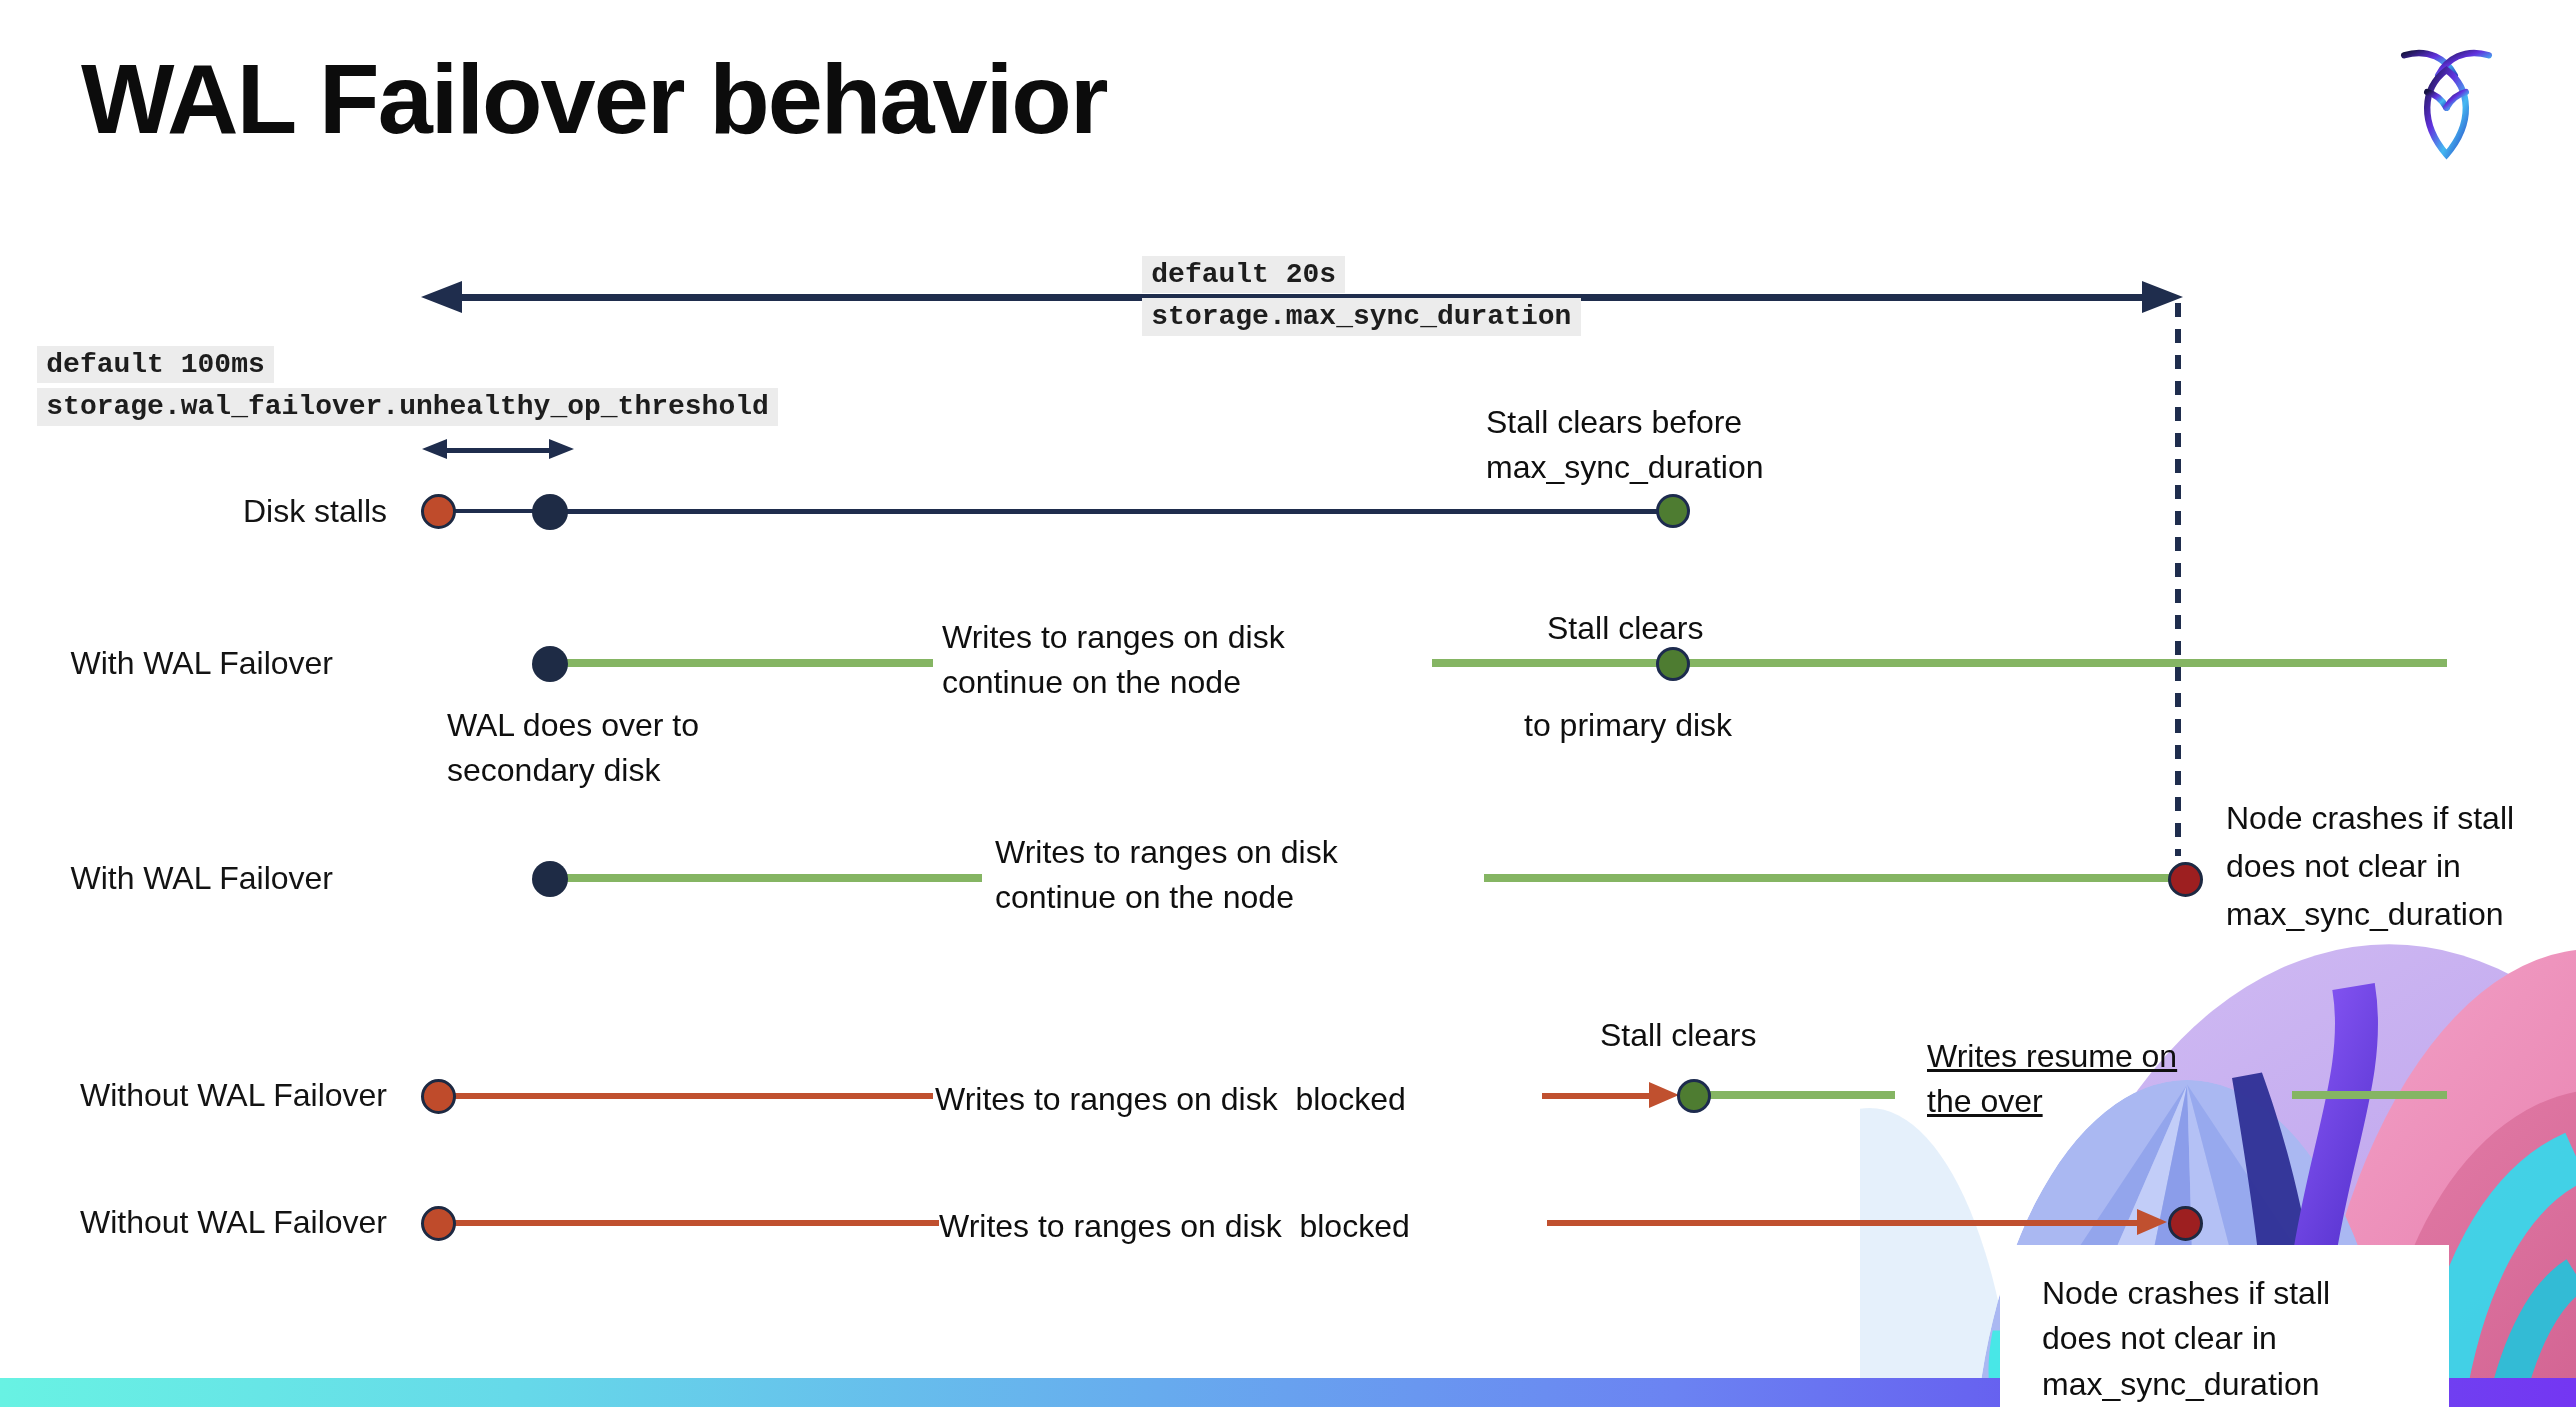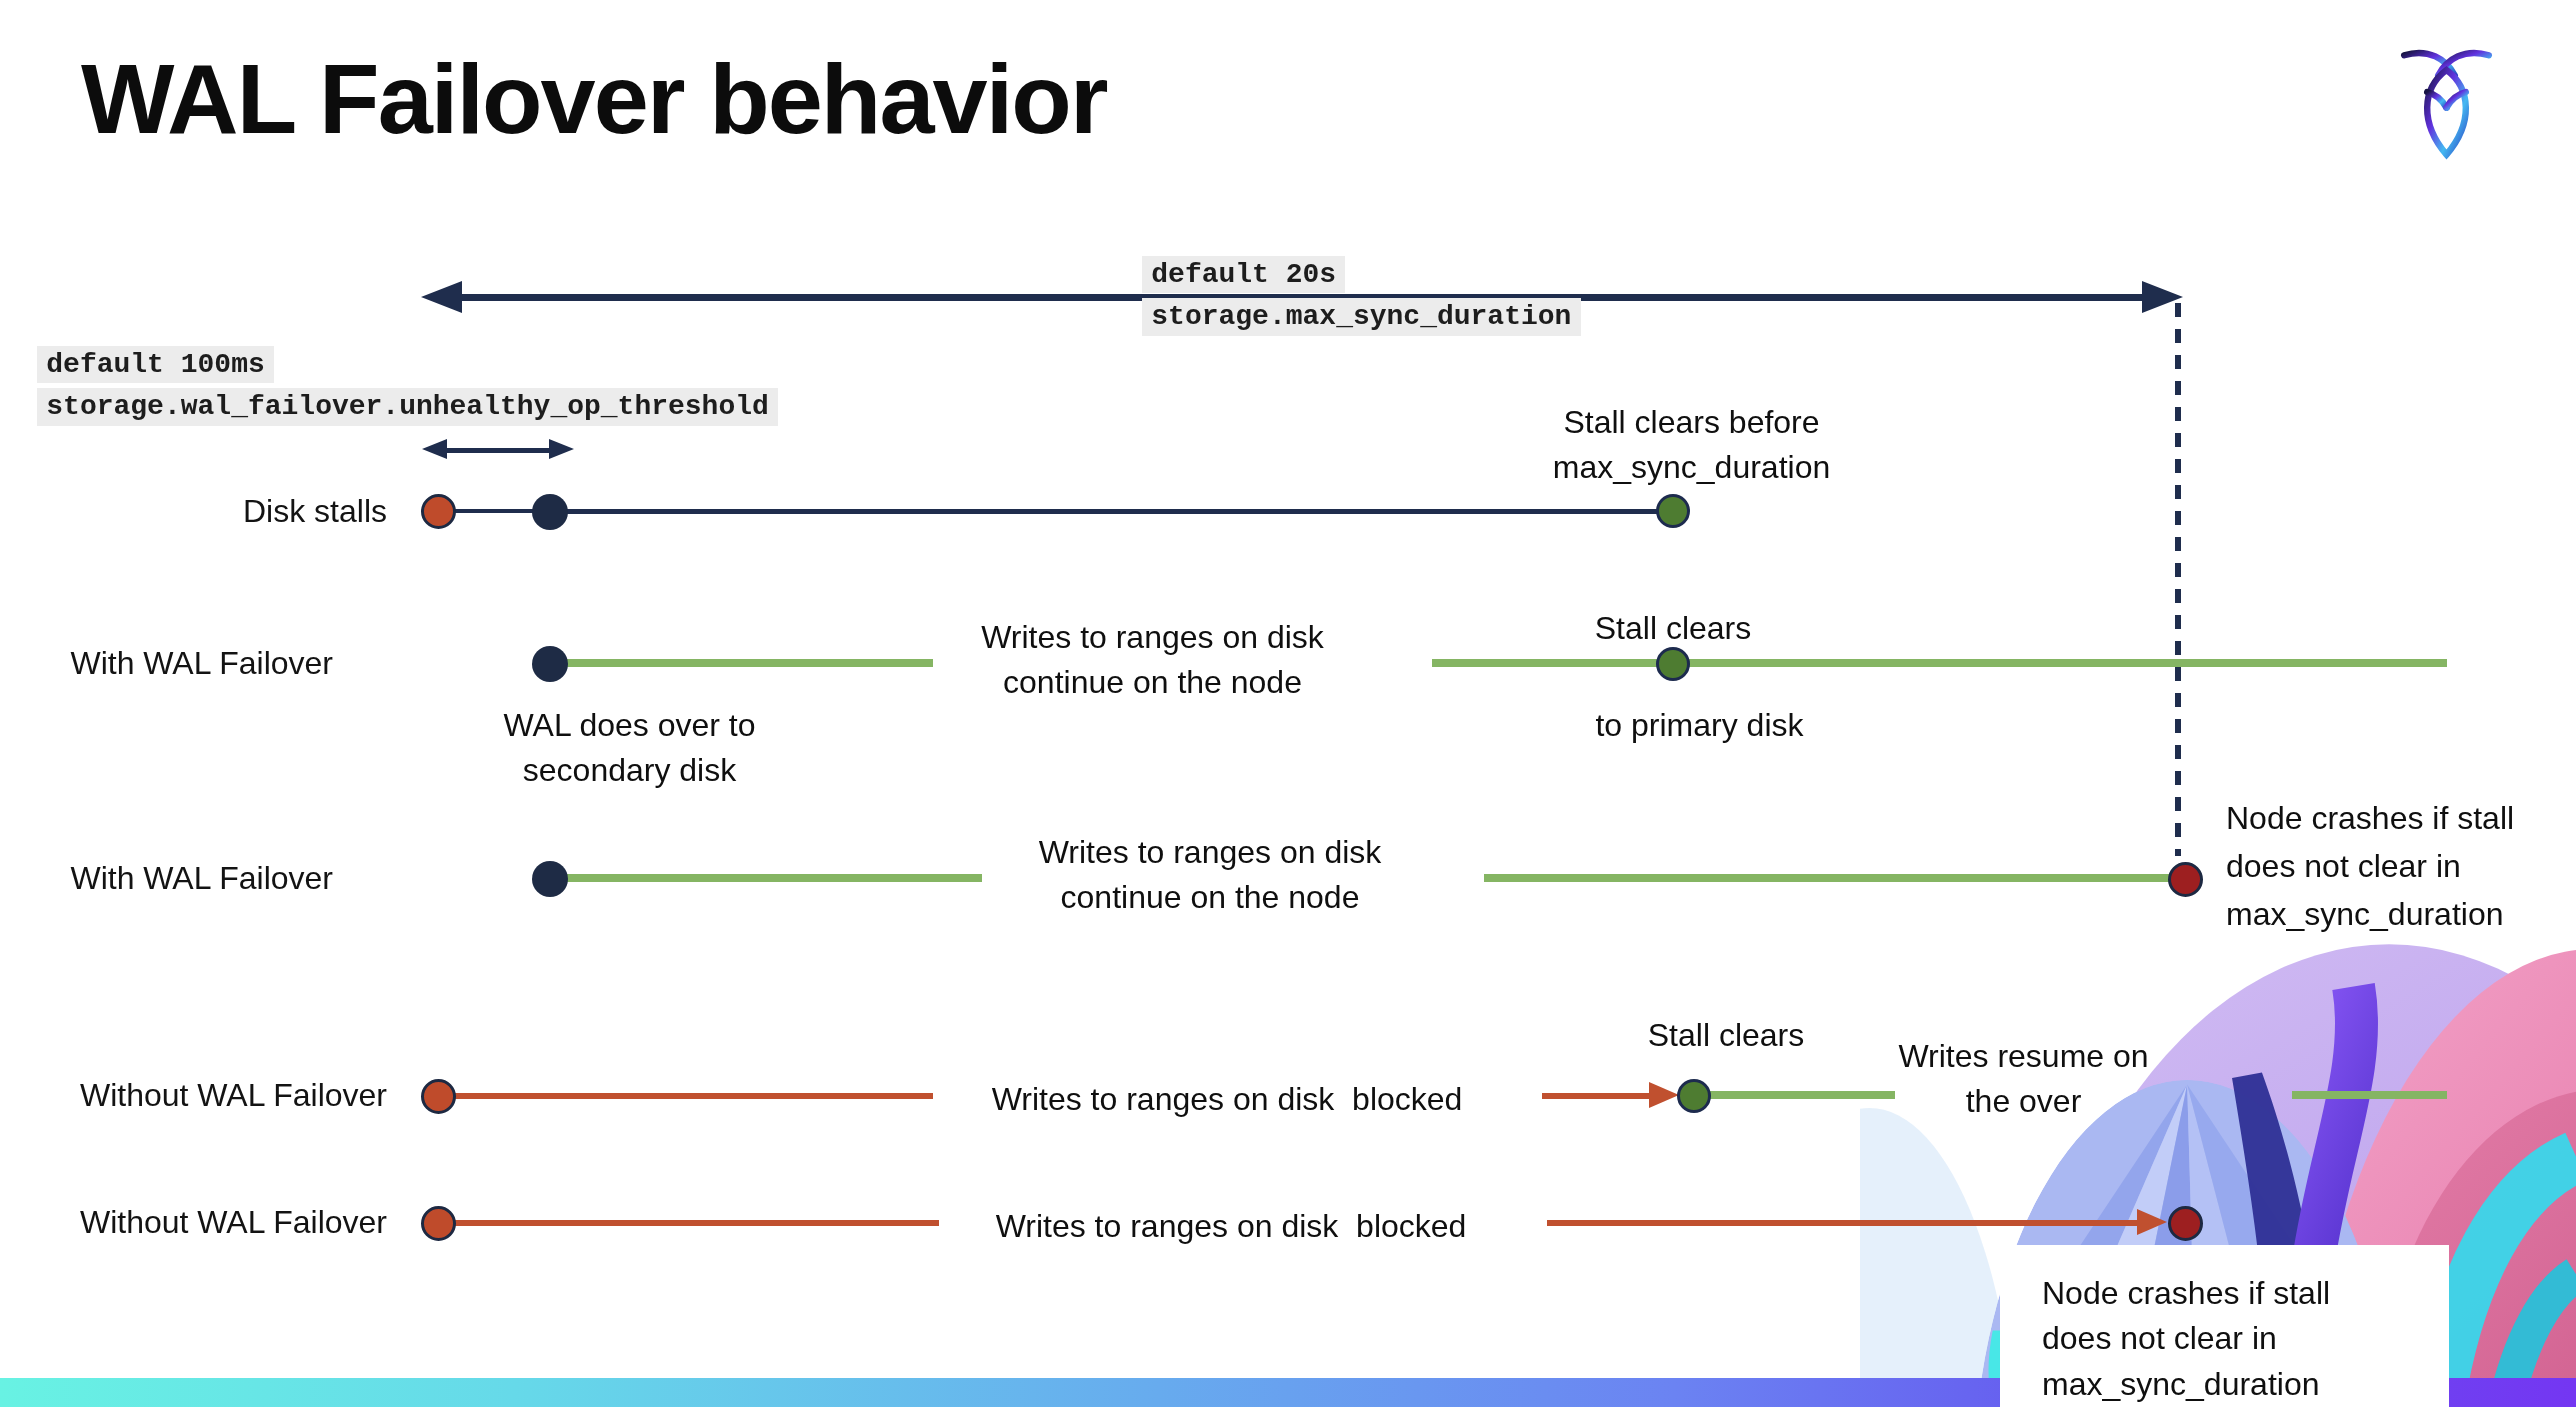--- a/index.html
+++ b/index.html
@@ -18,21 +18,21 @@
   .redline{background:#c0502f;}
   .dot{position:absolute;border-radius:50%;box-sizing:border-box;z-index:6;}
   .dot-red{width:35px;height:35px;background:#bf4b2b;border:3.7px solid #1d2942;}
   .dot-navy{width:36px;height:36px;background:#1e2b45;}
   .dot-green{width:34px;height:34px;background:#4e7c31;border:3.7px solid #1d2b4e;}
   .dot-darkred{width:35px;height:35px;background:#9d1f20;border:3.7px solid #1d2942;}
   .ah{position:absolute;width:0;height:0;z-index:5;}
 
   .row-label{position:absolute;left:0;width:387px;font-size:32px;color:#131313;
              text-align:right;z-index:6;white-space:nowrap;}
-  .note{position:absolute;font-size:32px;line-height:1.4;color:#0f0f0f;text-align:center;z-index:6;}
+  .note{position:absolute;font-size:32px;line-height:1.4;color:#0f0f0f;text-align:left;z-index:6;}
   .note .pre{white-space:pre;}
   .note-left{text-align:left;}
 
   .code-label{position:absolute;z-index:6;font-family:"Liberation Mono",monospace;
               font-size:28px;color:#1d1d1d;}
   .code-label span{display:table;background:#ececec;padding:2.8px 9.3px 3.7px 9.3px;margin-bottom:4.7px;
                    white-space:pre;font-weight:bold;}
 
   .dashed-v{position:absolute;left:2175px;top:303px;width:5.6px;height:553px;z-index:5;
             background:repeating-linear-gradient(180deg,#1f2d4d 0 14px,transparent 14px 26px);}
@@ -144,21 +144,21 @@
   <div class="dot dot-red" style="left:421px;top:1079px;"></div>
   <div class="hline redline" style="left:454px;top:1093px;width:479px;height:5.6px;"></div>
   <div class="note" style="left:935px;top:1077px;width:584px;">
     <span class="pre">Writes to ranges on disk  blocked</span>
   </div>
   <div class="hline redline" style="left:1542px;top:1093px;width:108px;height:5.6px;"></div>
   <div class="ah" style="left:1649px;top:1082px;border-top:13px solid transparent;border-bottom:13px solid transparent;border-left:30px solid #c0502f;"></div>
   <div class="dot dot-green" style="left:1677px;top:1079px;"></div>
   <div class="hline greenline" style="left:1710px;top:1091px;width:185px;height:8.4px;"></div>
   <div class="note" style="left:1600px;top:1013px;width:252px;">Stall clears</div>
-  <div class="note" style="left:1853px;top:1034px;width:341px;">
+  <div class="note" style="left:1927px;top:1034px;width:341px;text-decoration:underline;">
     <div>Writes resume on</div>
     <div>the over</div>
   </div>
   <div class="hline greenline" style="left:2292px;top:1091px;width:155px;height:8.4px;"></div>
 
   <div class="row-label" style="top:1204px;">Without WAL Failover</div>
   <div class="dot dot-red" style="left:421px;top:1206px;"></div>
   <div class="hline redline" style="left:454px;top:1220px;width:485px;height:5.6px;"></div>
   <div class="note" style="left:939px;top:1204px;width:584px;">
     <span class="pre">Writes to ranges on disk  blocked</span>

